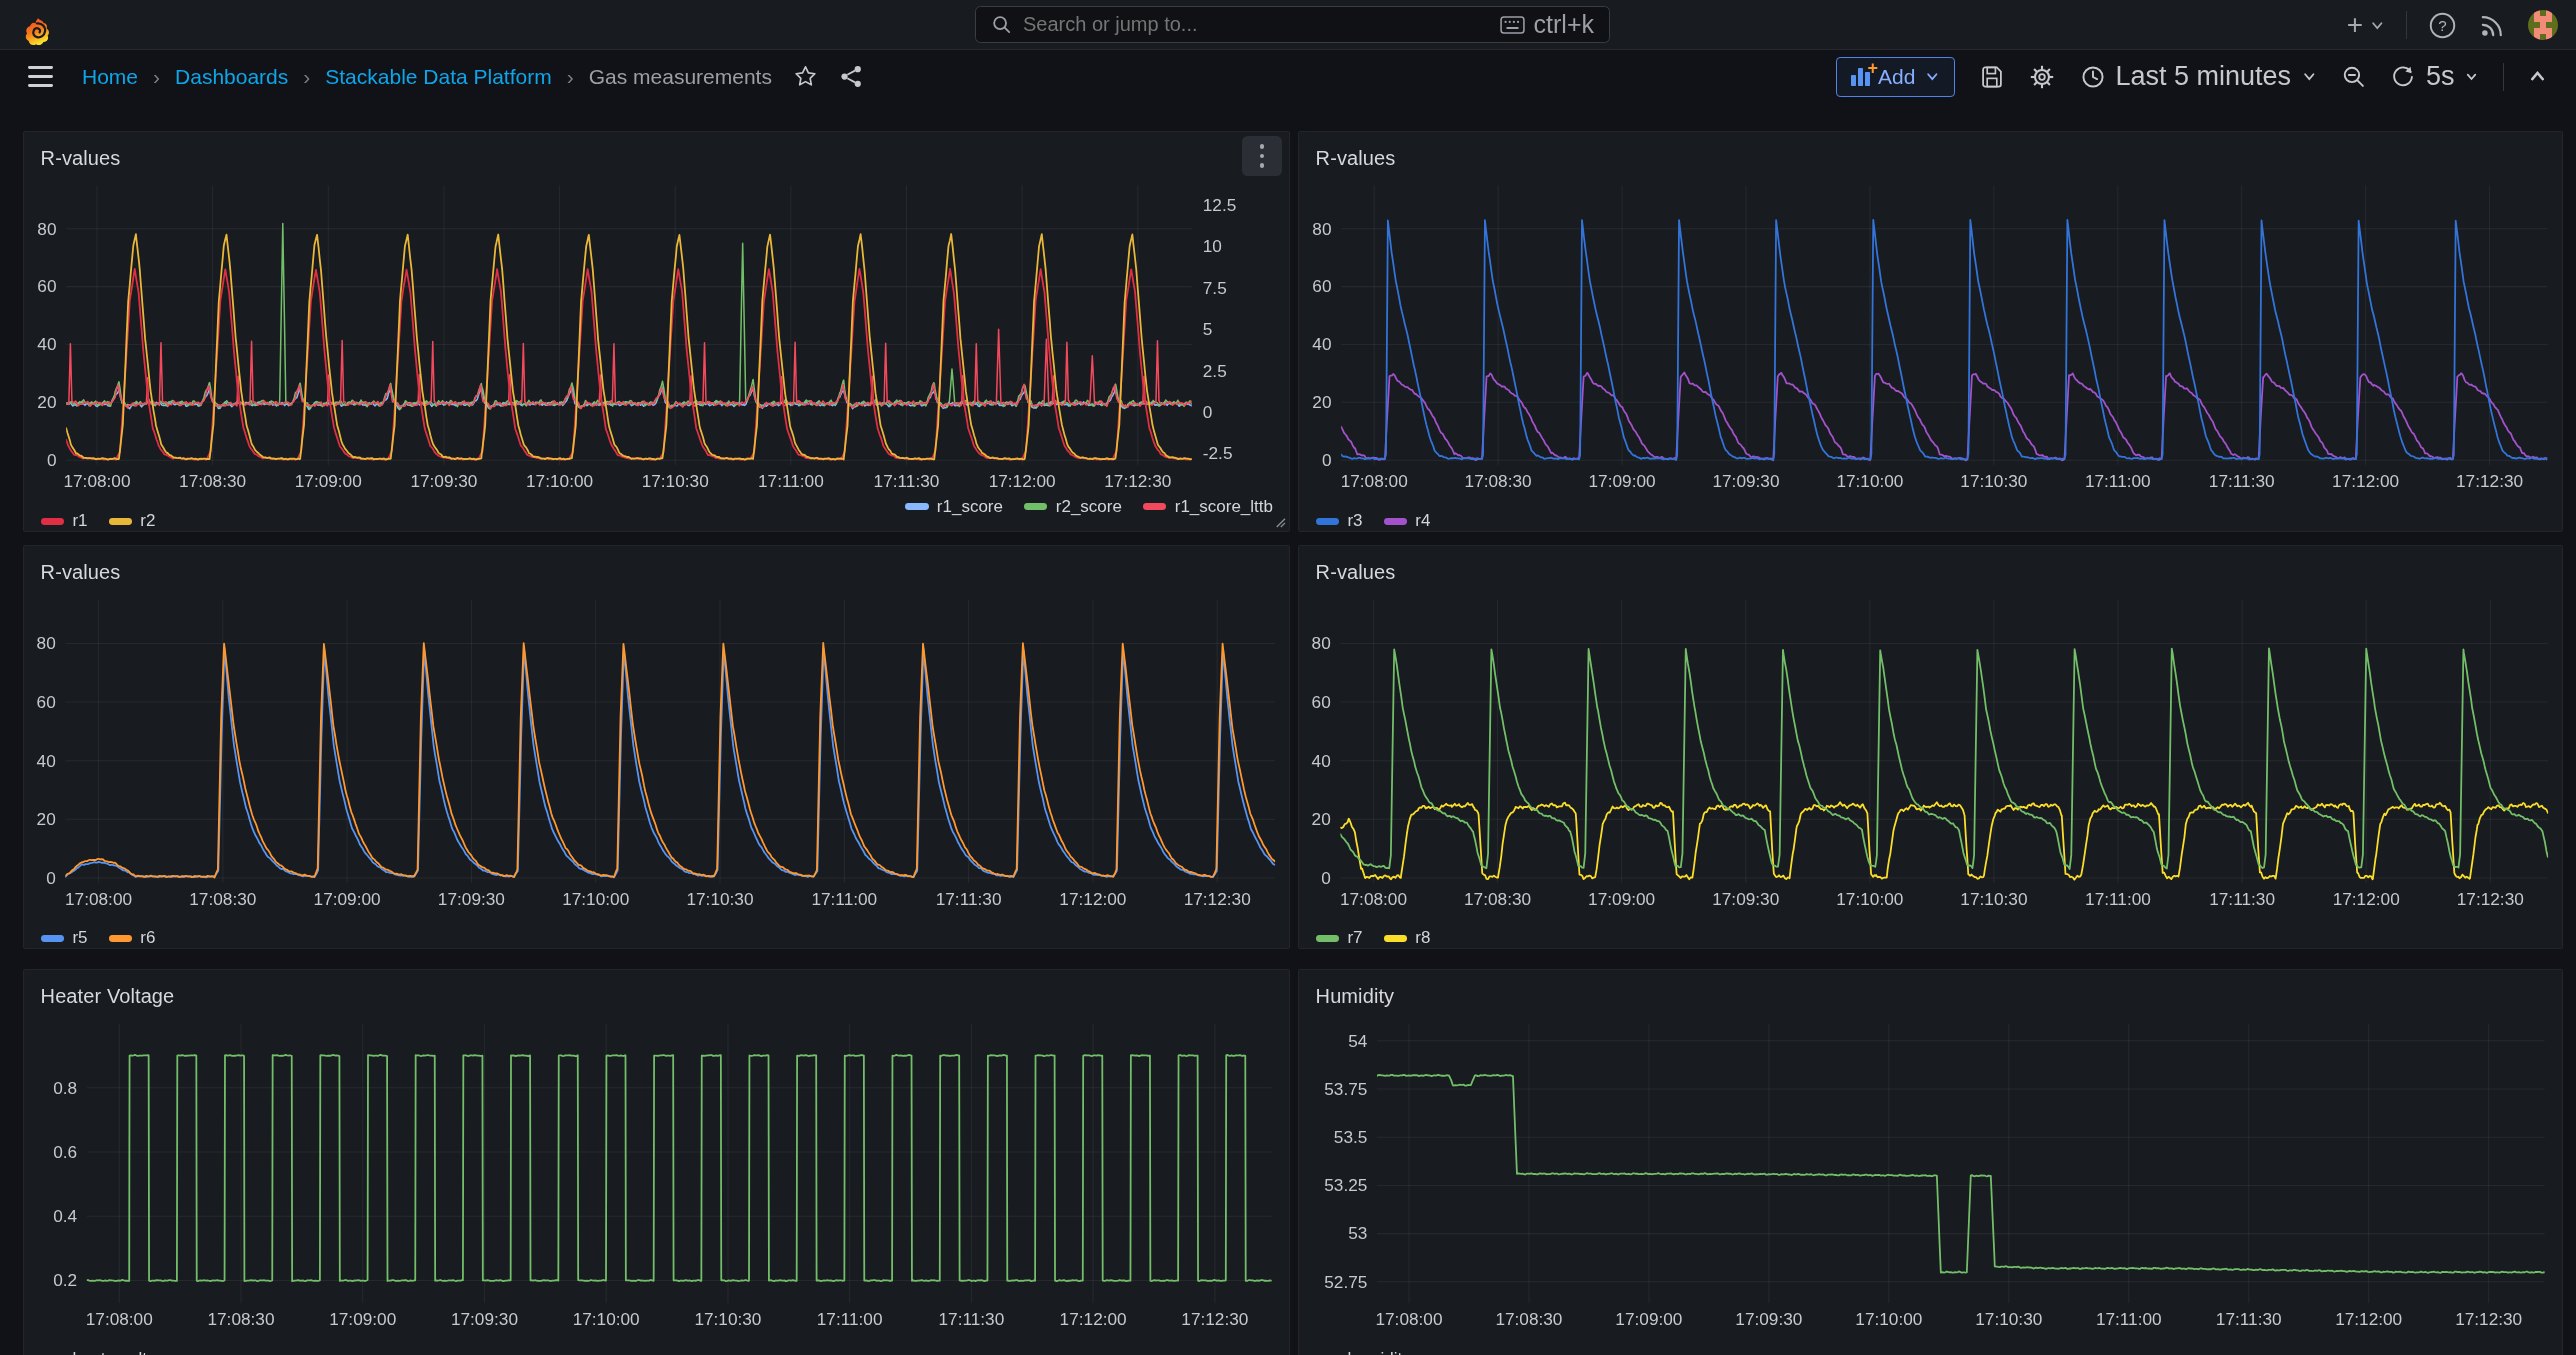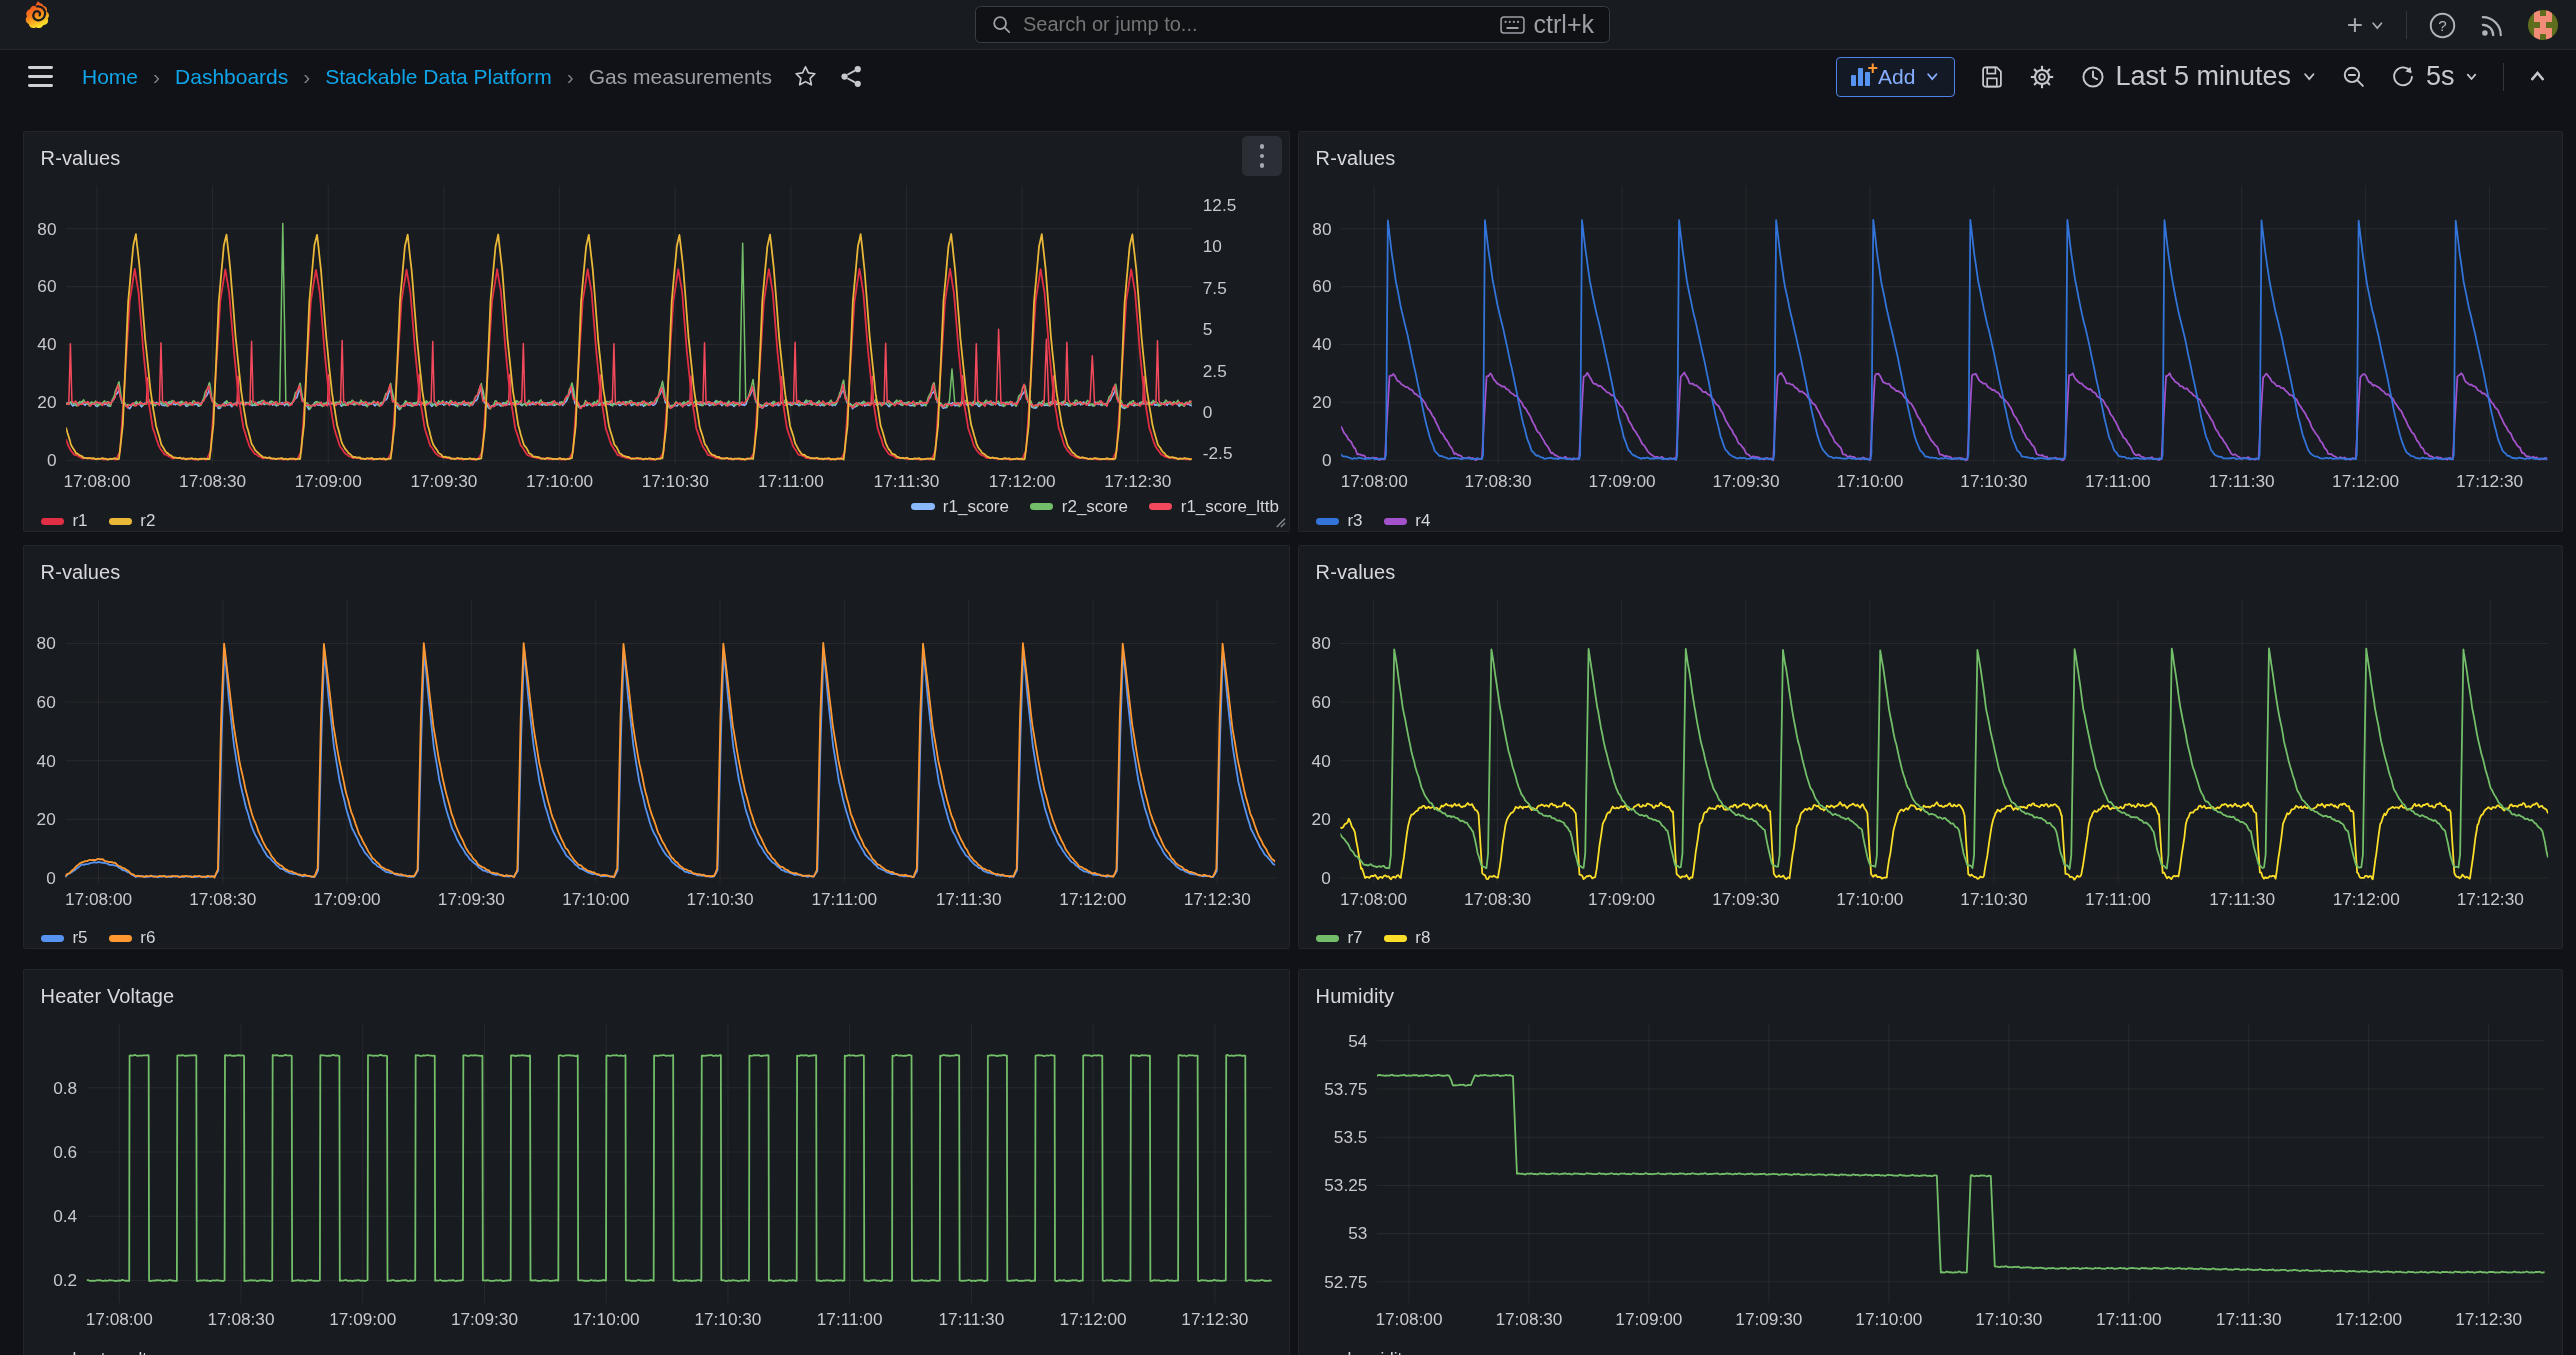--- a/index.html
+++ b/index.html
@@ -2,21 +2,21 @@
 <html style="font-size:11px"><head>
 <meta charset="utf-8">
 <style>
   * { margin:0; padding:0; box-sizing:border-box; }
   html,body { width:2576px; height:1356px; overflow:hidden; background:#111217;
               font-family:"Liberation Sans", sans-serif; color:#CCCCDC; }
 
   
   .navbar { position:absolute; left:0; top:0; width:2576px; height:50px;
             background:#181B1F; border-bottom:0.7px solid #26282E;
-            display:flex; align-items:flex-start; }
+            display:flex; align-items:flex-end; }
   .nav-logo { width:76px; display:flex; justify-content:center; align-items:center; }
   .search-wrap { position:absolute; left:975px; top:6.2px; width:635px; height:37px;
                  background:#0F1115; border:0.7px solid #3A3D44; border-radius:5.5px;
                  display:flex; align-items:center; padding:0 15px; color:#9D9FA6; }
   .search-wrap input { flex:1; background:transparent; border:none; outline:none;
                        font-size:20px; color:#9D9FA6; font-family:inherit; margin-left:11px; }
   .kbd-hint { display:flex; align-items:center; gap:8.3px; font-size:25px; color:#9D9FA6; }
   .nav-right { position:absolute; right:18px; top:0; height:50px; display:flex;
                align-items:center; gap:21px; color:#B1B3BA; }
   .nav-divider { width:0.7px; height:28px; background:#33363D; }
@@ -48,21 +48,21 @@
 
   
   .panel { position:absolute; background:#181B1F; border:0.7px solid #23252B; border-radius:1.4px;
            display:flex; flex-direction:column; overflow:hidden; }
   .panel-header { height:52px; display:flex; align-items:center; padding:0 16.6px; flex:none; }
   .panel-title { font-size:20px; font-weight:500; color:#D8D9DE; letter-spacing:0.1px; }
   .chart { flex:1; min-height:0; }
   .legend { height:37px; flex:none; display:flex; align-items:flex-end; padding:2.8px 16.6px 0 16.6px;
             font-size:17px; color:#D5D6DB; position:relative; }
   .legend-group { display:flex; gap:21px; }
-  .legend-group.right { position:absolute; right:10px; top:2.8px; }
+  .legend-group.right { position:absolute; right:16px; top:2.8px; }
   .legend-item { display:flex; align-items:center; gap:8.3px; cursor:pointer; }
   .swatch { width:23.5px; height:7px; border-radius:3.4px; display:inline-block; }
   .kebab { position:absolute; top:4.1px; right:7px; width:40px; height:40px; background:#2B2E35;
            border-radius:5.5px; display:flex; flex-direction:column; align-items:center;
            justify-content:center; gap:4.8px; cursor:pointer; }
   .kebab i { width:4.8px; height:4.8px; border-radius:50%; background:#A6A8B0; }
   .resize-corner { position:absolute; right:2.8px; bottom:2.8px; }
   svg text { font-family:"Liberation Sans", sans-serif; }
 </style>
 </head>

